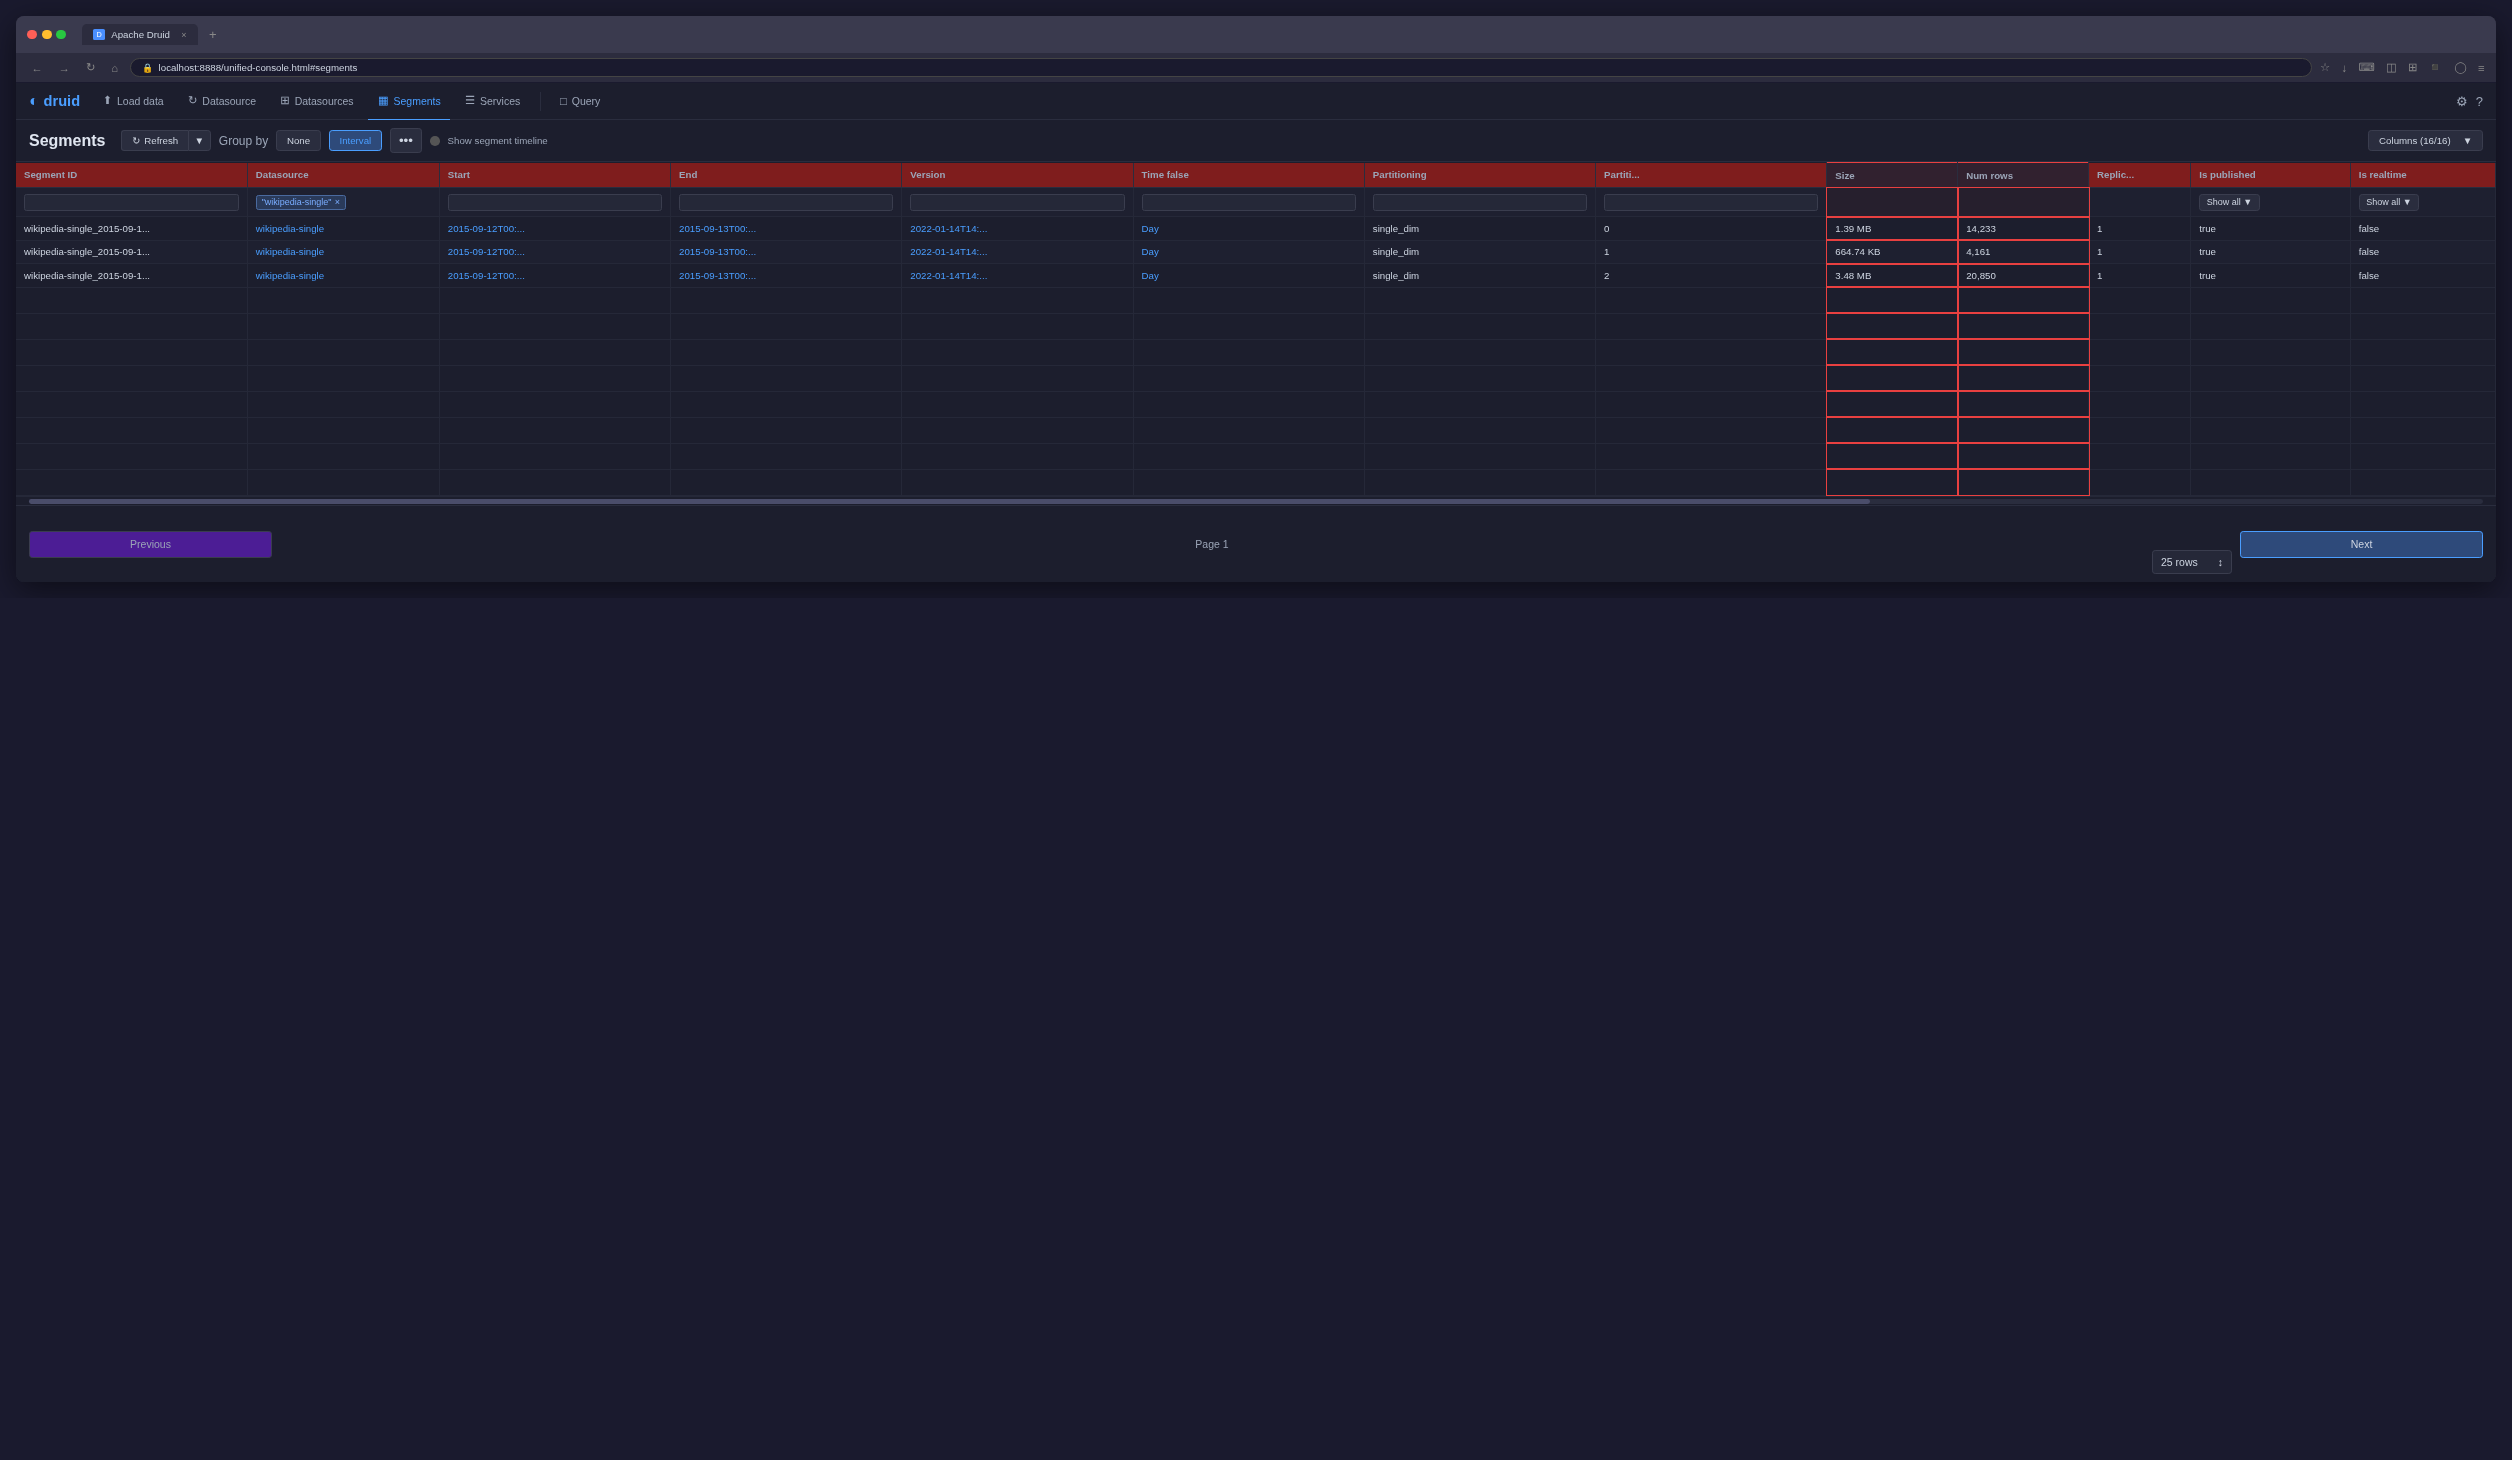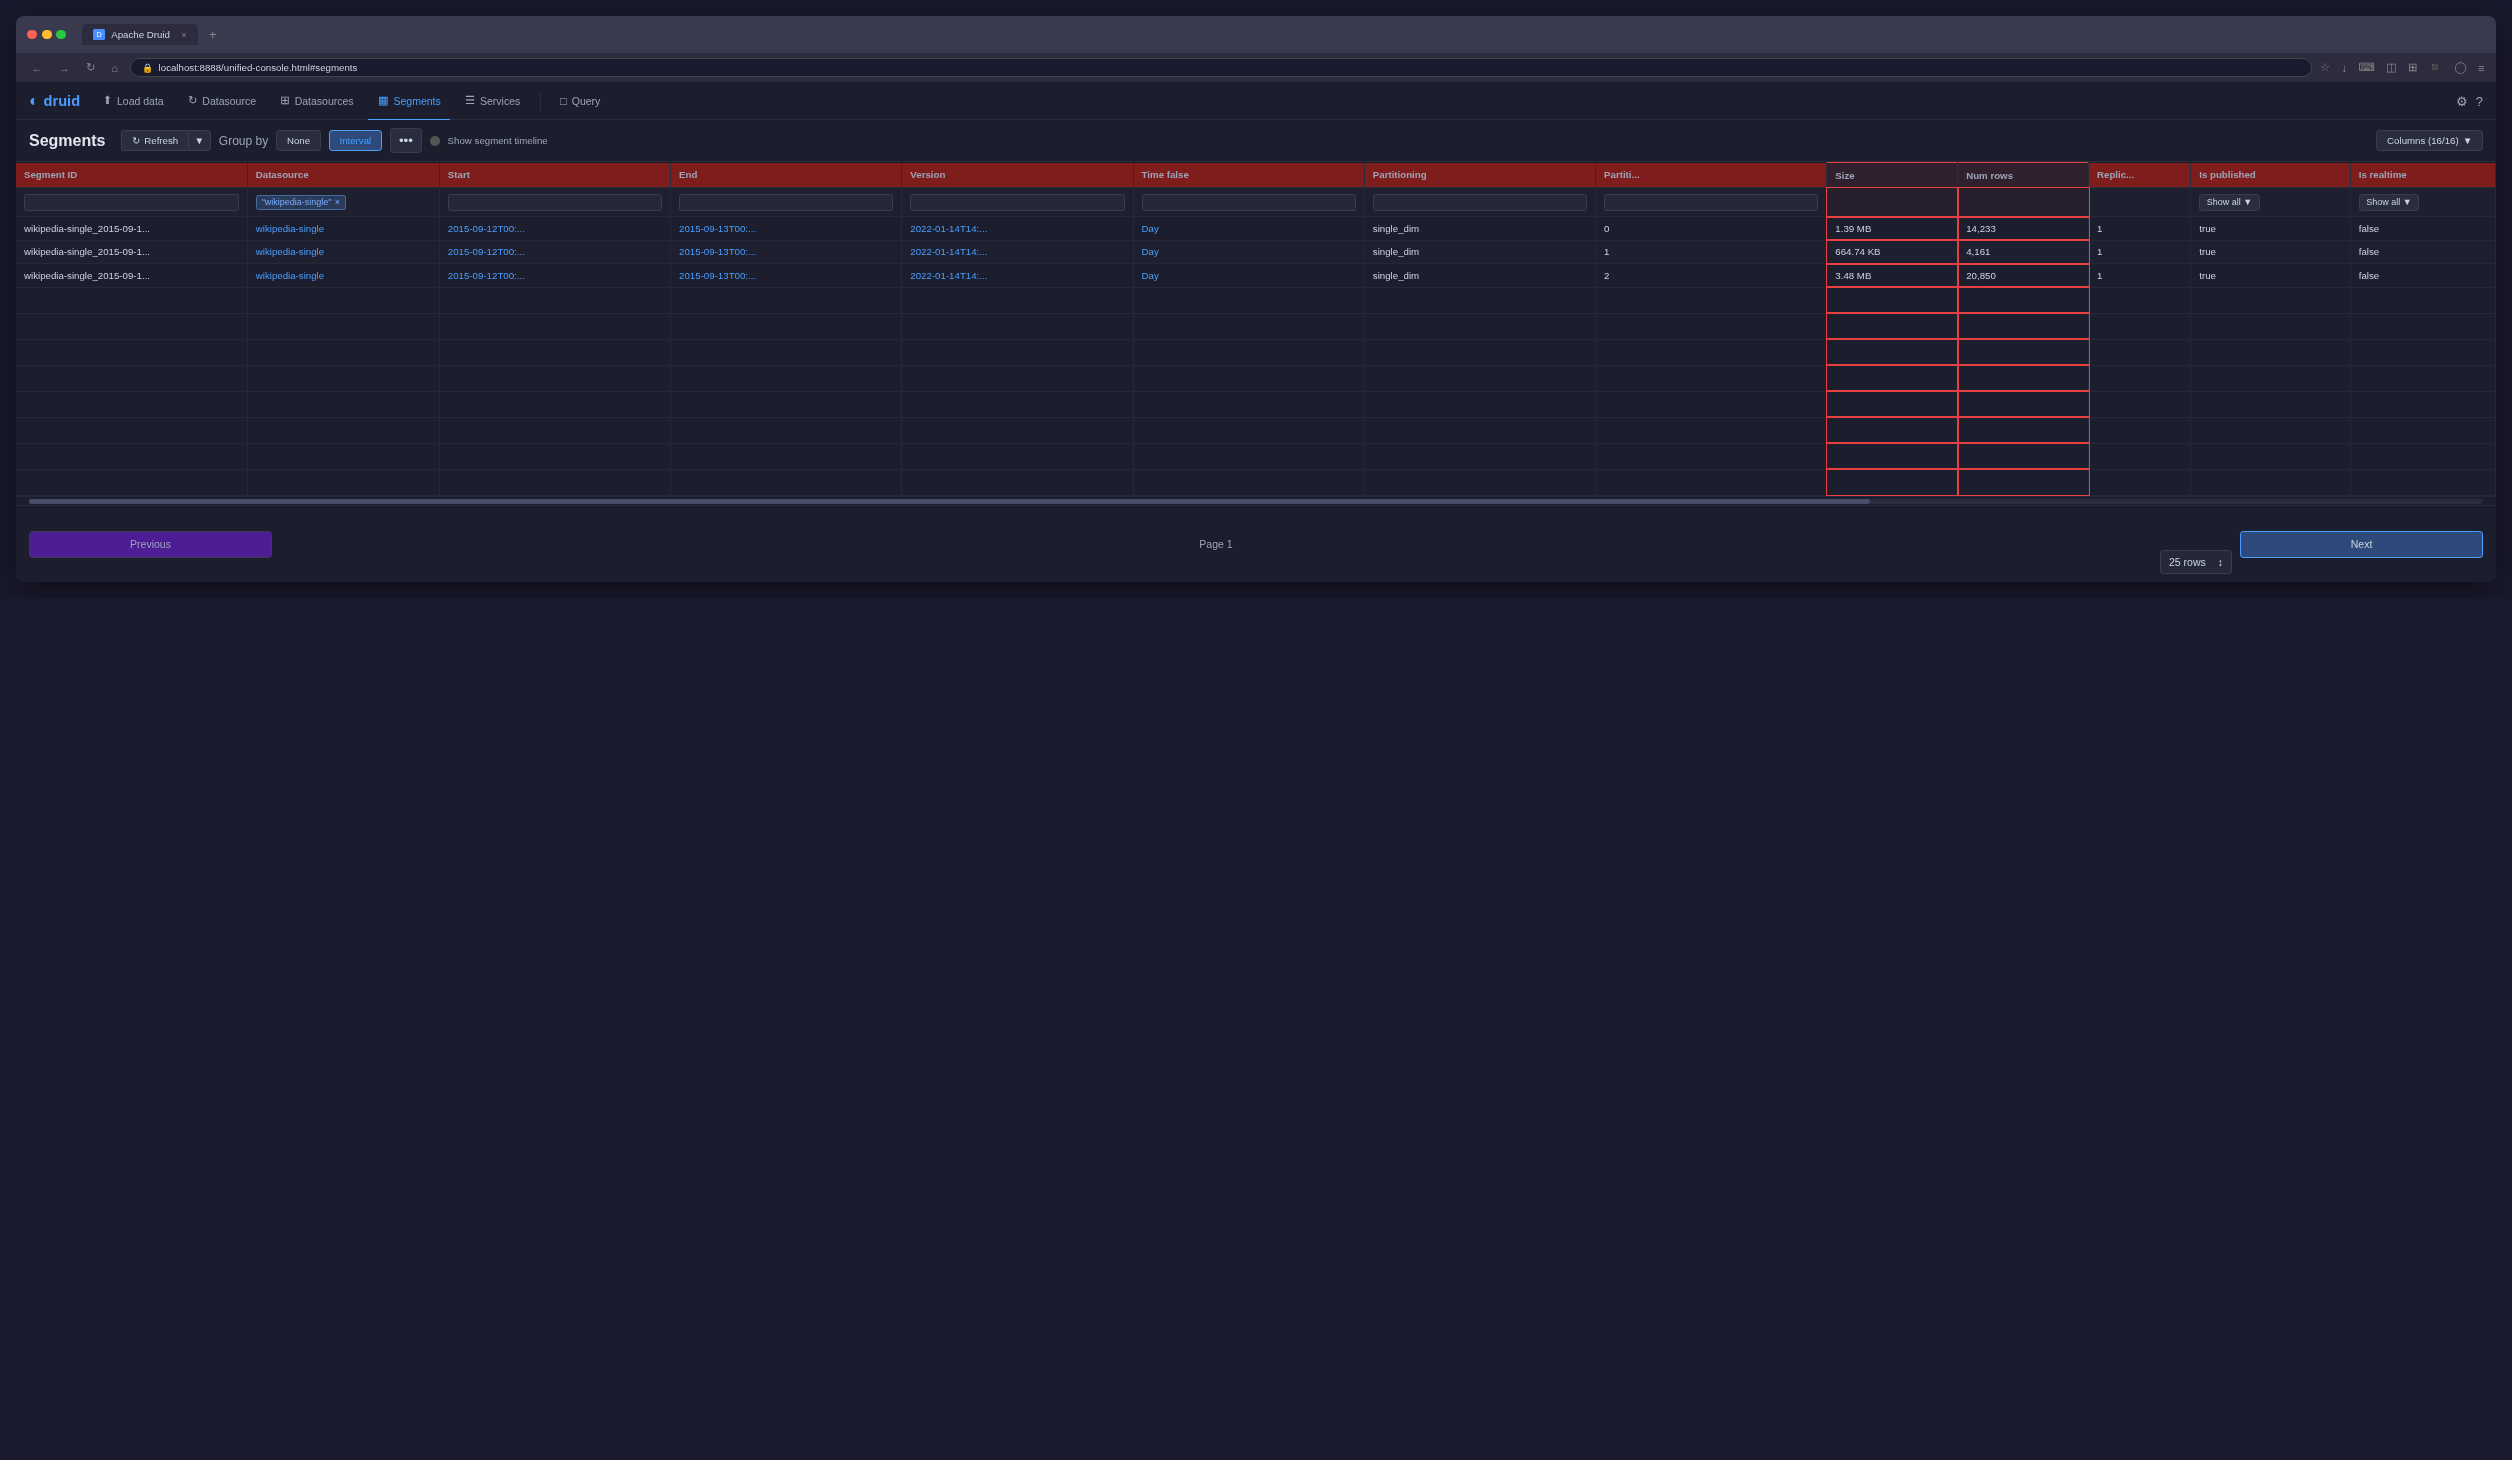--- a/index.html
+++ b/index.html
@@ -140,21 +140,21 @@
       margin-left: auto;
       background: #2a2d3e;
       border: 0.8px solid #3a3d4e;
       border-radius: 3.2px;
       padding: 4px 9.7px;
       color: #cdd4e0;
       font-size: 9.7px;
       cursor: pointer;
       display: flex;
       align-items: center;
-      gap: 4px;
+      gap: 12px;
     }
 
     
     .table-container { overflow-x: auto; }
     table {
       width: 100%;
       border-collapse: collapse;
       font-size: 9.7px;
     }
     th {
@@ -248,21 +248,21 @@
     .rows-select {
       background: #252838;
       border: 0.8px solid #3a3d4e;
       border-radius: 3.2px;
       padding: 4.9px 8px;
       color: #cdd4e0;
       font-size: 10.5px;
       cursor: pointer;
       display: flex;
       align-items: center;
-      gap: 12px;
+      gap: 20px;
       margin-top: 36px;
     }
 
     
     .scrollbar-area {
       height: 9.7px;
       background: #1c1e2d;
       border-top: 0.8px solid #252838;
       position: relative;
     }

